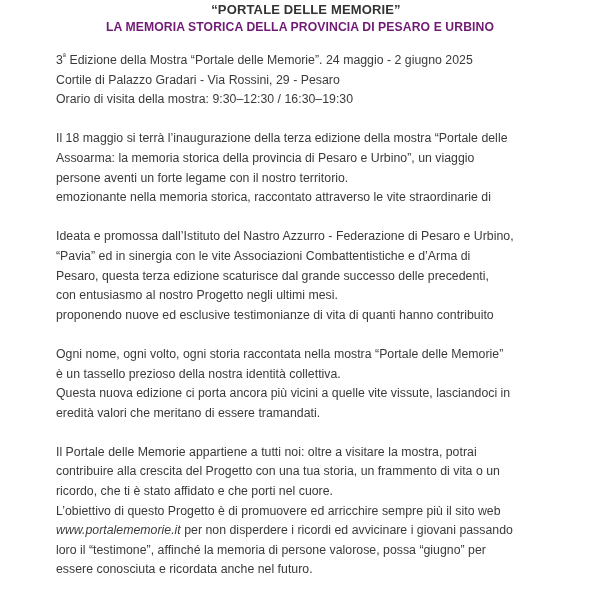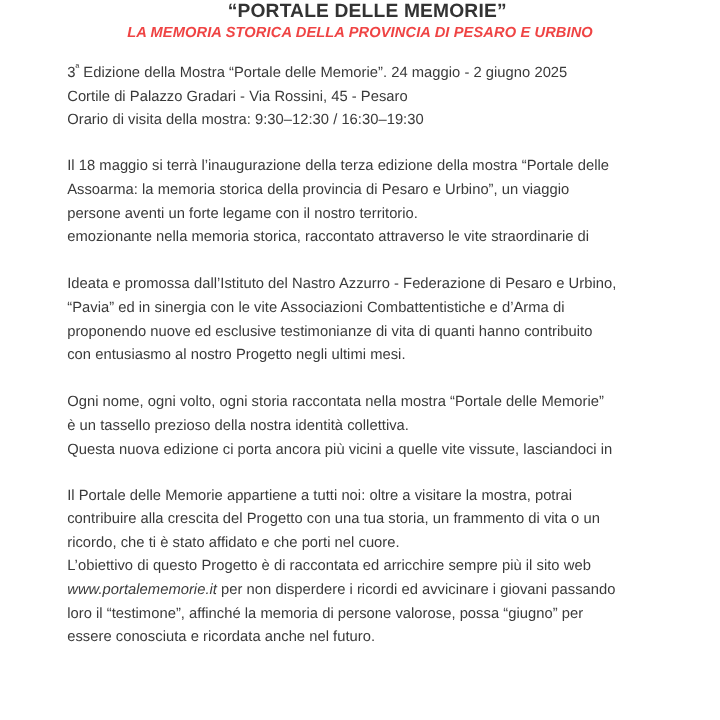--- a/index.html
+++ b/index.html
@@ -24,36 +24,35 @@
     box-sizing: border-box;
     overflow: hidden;
   }
 
   .title-block {
     text-align: center;
     padding-top: 1px;
   }
 
   .title-line-1 {
-    font-size: 16px;
+    font-size: 13px;
     font-weight: bold;
     letter-spacing: 0.15px;
     line-height: 17px;
     color: #333333;
     white-space: nowrap;
     padding-left: 12px;
   }
 
   .title-line-2 {
     font-size: 12.2px;
     font-weight: bold;
-    font-style: italic;
     letter-spacing: 0.1px;
     line-height: 18px;
-    color: #ef4444;
+    color: #701a75;
     white-space: nowrap;
   }
 
   .body-block {
     margin-top: 15px;
     padding-left: 56px;
     padding-right: 74px;
   }
 
   .para {
@@ -92,48 +91,50 @@
 
   <div class="title-block">
     <div class="title-line-1">“PORTALE DELLE MEMORIE”</div>
     <div class="title-line-2">LA MEMORIA STORICA DELLA PROVINCIA DI PESARO E URBINO</div>
   </div>
 
   <div class="body-block">
 
     <div class="para">
       <span class="line"><span>3</span><span class="ord">ª</span><span> Edizione della Mostra “Portale delle Memorie”. 24 maggio - 2 giugno 2025</span></span>
-      <span class="line">Cortile di Palazzo Gradari - Via Rossini, 45 - Pesaro</span>
+      <span class="line">Cortile di Palazzo Gradari - Via Rossini, 29 - Pesaro</span>
       <span class="line">Orario di visita della mostra: 9:30–12:30 / 16:30–19:30</span>
     </div>
 
     <div class="para">
       <span class="line">Il 18 maggio si terrà l’inaugurazione della terza edizione della mostra “Portale delle</span>
       <span class="line">Assoarma: la memoria storica della provincia di Pesaro e Urbino”, un viaggio</span>
       <span class="line">persone aventi un forte legame con il nostro territorio.</span>
       <span class="line">emozionante nella memoria storica, raccontato attraverso le vite straordinarie di</span>
     </div>
 
     <div class="para">
       <span class="line">Ideata e promossa dall’Istituto del Nastro Azzurro - Federazione di Pesaro e Urbino,</span>
       <span class="line">“Pavia” ed in sinergia con le vite Associazioni Combattentistiche e d’Arma di</span>
+      <span class="line">Pesaro, questa terza edizione scaturisce dal grande successo delle precedenti,</span>
+      <span class="line">con entusiasmo al nostro Progetto negli ultimi mesi.</span>
       <span class="line">proponendo nuove ed esclusive testimonianze di vita di quanti hanno contribuito</span>
-      <span class="line">con entusiasmo al nostro Progetto negli ultimi mesi.</span>
     </div>
 
     <div class="para">
       <span class="line">Ogni nome, ogni volto, ogni storia raccontata nella mostra “Portale delle Memorie”</span>
       <span class="line">è un tassello prezioso della nostra identità collettiva.</span>
       <span class="line">Questa nuova edizione ci porta ancora più vicini a quelle vite vissute, lasciandoci in</span>
+      <span class="line">eredità valori che meritano di essere tramandati.</span>
     </div>
 
     <div class="para">
       <span class="line">Il Portale delle Memorie appartiene a tutti noi: oltre a visitare la mostra, potrai</span>
       <span class="line">contribuire alla crescita del Progetto con una tua storia, un frammento di vita o un</span>
       <span class="line">ricordo, che ti è stato affidato e che porti nel cuore.</span>
-      <span class="line">L’obiettivo di questo Progetto è di raccontata ed arricchire sempre più il sito web</span>
+      <span class="line">L’obiettivo di questo Progetto è di promuovere ed arricchire sempre più il sito web</span>
       <span class="line"><span class="ital">www.portalememorie.it</span><span> per non disperdere i ricordi ed avvicinare i giovani passando</span></span>
       <span class="line">loro il “testimone”, affinché la memoria di persone valorose, possa “giugno” per</span>
       <span class="line">essere conosciuta e ricordata anche nel futuro.</span>
     </div>
 
   </div>
 </div>
 
 </body></html>

